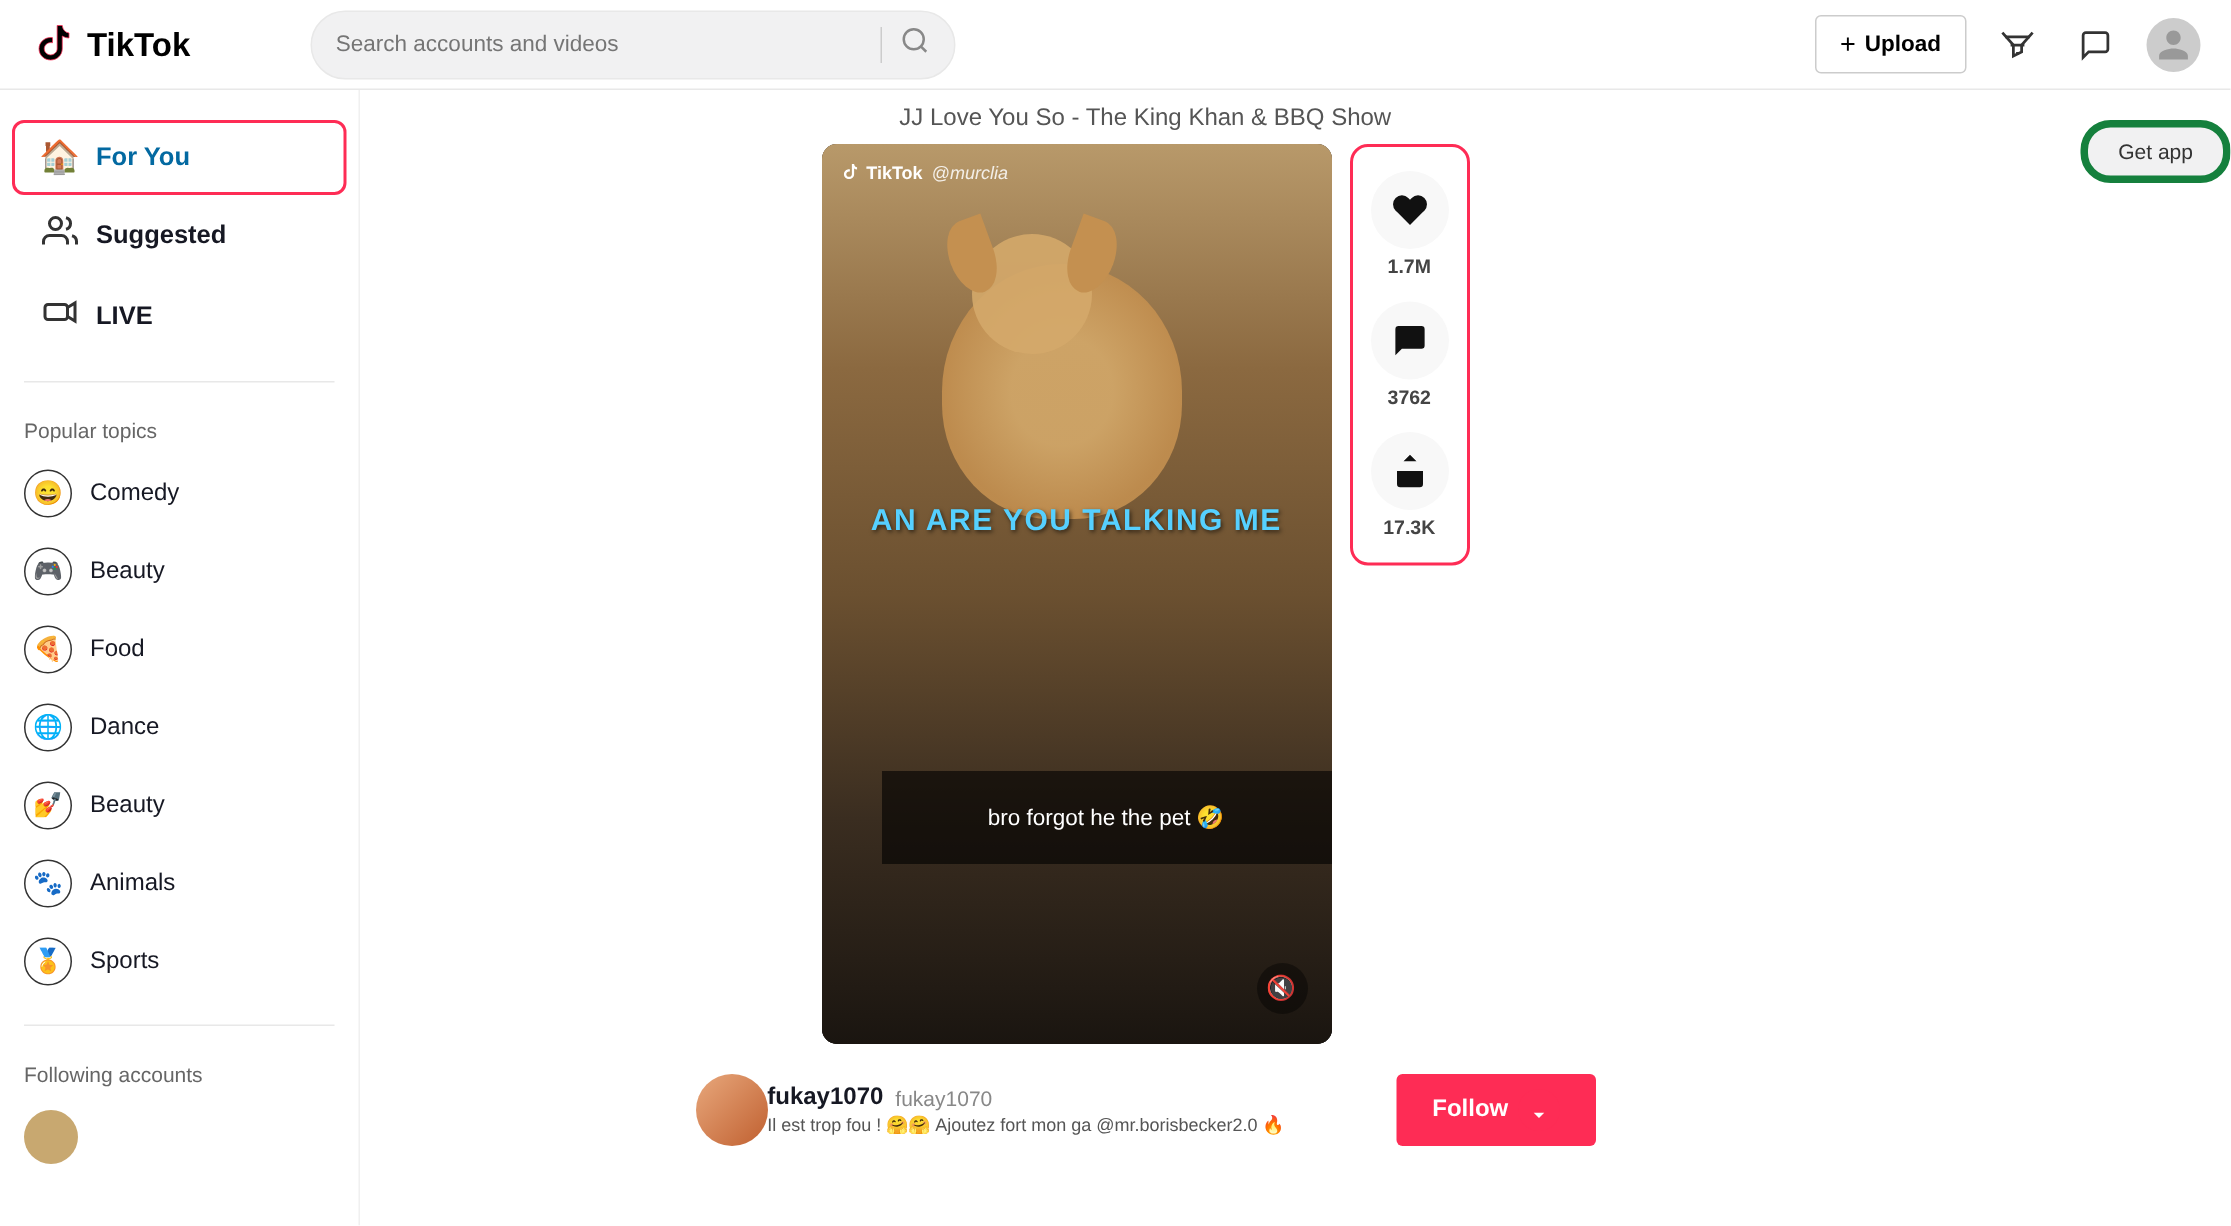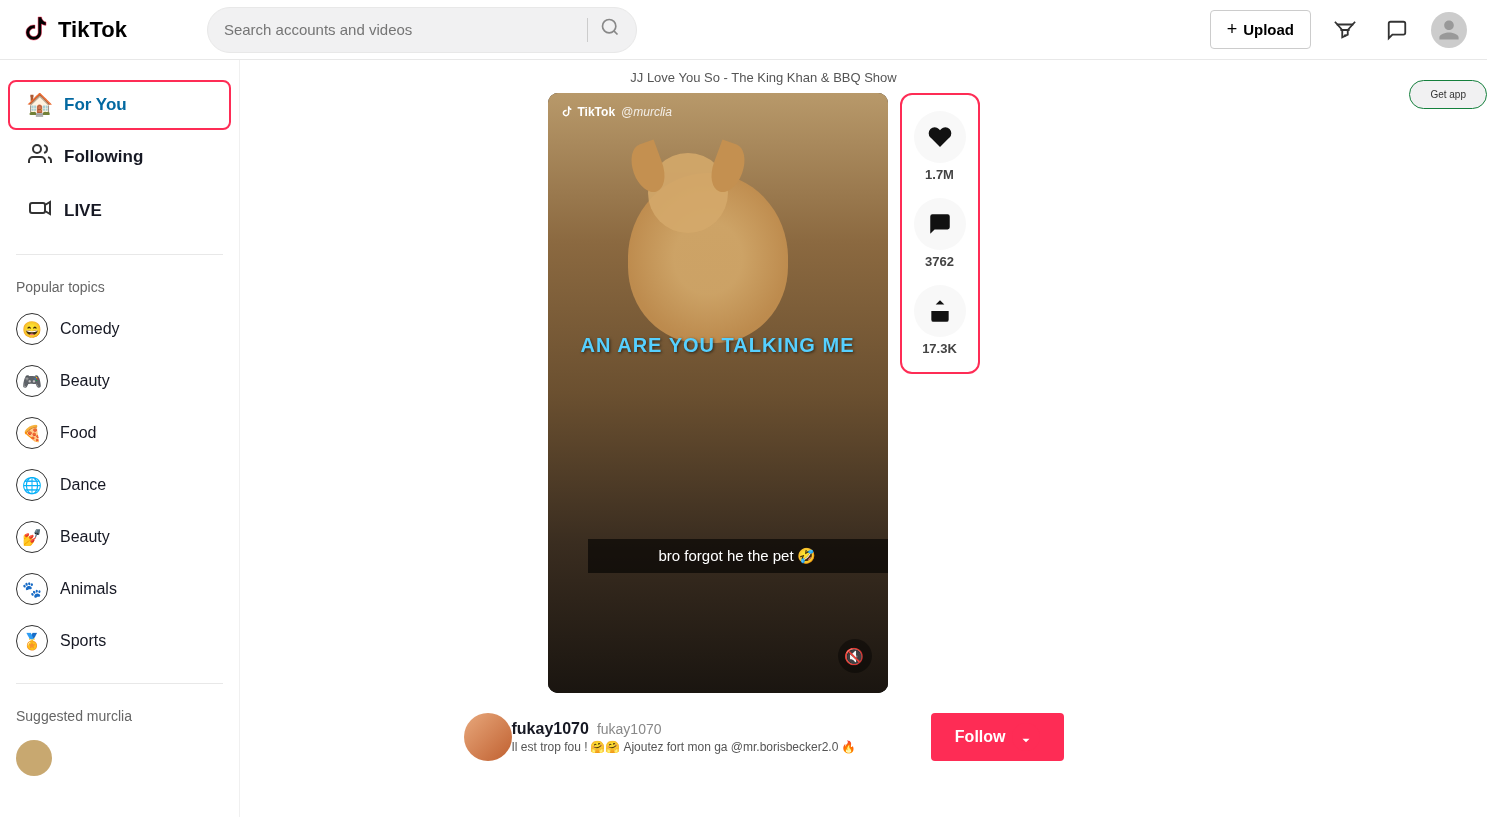--- a/index.html
+++ b/index.html
@@ -81,42 +81,42 @@
       display: flex; align-items: center; gap: 10px;
       padding: 8px 16px; cursor: pointer;
     }
     .sugg-avatar { width: 36px; height: 36px; border-radius: 50%; background: #ddd; }
 
     
     .main { flex: 1; overflow-y: auto; padding: 0 40px; display: flex; flex-direction: column; align-items: center; }
 
     
     .song-title {
-      font-size: 13px; color: #555; margin: 10px 0 8px 0; text-align: center;
+      font-size: 16px; color: #555; margin: 10px 0 8px 0; text-align: center;
     }
 
     
     .video-section {
       display: flex; align-items: flex-start; gap: 12px; position: relative;
     }
     .video-player {
       width: 340px; height: 600px; background: #222; border-radius: 10px;
       position: relative; overflow: hidden; flex-shrink: 0;
     }
     .video-bg {
       width: 100%; height: 100%; background: linear-gradient(180deg, #8b7355 0%, #5a4a35 30%, #3d3020 60%, #1a1a1a 100%);
       position: relative;
     }
     .video-watermark {
       position: absolute; top: 12px; left: 12px; display: flex; align-items: center; gap: 6px;
     }
     .video-subtitle {
       position: absolute; bottom: 120px; left: 0; right: 0;
       background: rgba(0,0,0,0.6); color: #fff; text-align: center;
-      padding: 8px; font-size: 15px; margin-left: 40px;
+      padding: 22px; font-size: 15px; margin-left: 40px;
     }
     .video-mute-btn {
       position: absolute; bottom: 20px; right: 16px;
       background: rgba(0,0,0,0.4); border-radius: 50%;
       width: 34px; height: 34px; display: flex; align-items: center; justify-content: center;
       cursor: pointer; color: #fff; font-size: 16px;
     }
 
     
     .action-buttons {
@@ -151,22 +151,22 @@
     .follow-btn-red-circle {
       width: 28px; height: 28px; border-radius: 50%; background: #fe2c55;
       display: flex; align-items: center; justify-content: center; color: #fff; font-size: 16px;
     }
 
     
     .right-area {
       width: 200px; padding-top: 20px; display: flex; flex-direction: column; align-items: flex-end;
     }
     .get-app-btn {
-      background: #f1f1f2; border: 1px solid #15803d; border-radius: 20px;
-      padding: 8px 20px; font-size: 10px; cursor: pointer; color: #333;
+      background: #f1f1f2; border: 5px solid #15803d; border-radius: 20px;
+      padding: 8px 20px; font-size: 14px; cursor: pointer; color: #333;
     }
 
     
     .tiktok-logo-svg { width: 32px; height: 32px; }
   </style>
 </head>
 <body>
 
 <header class="header">
   <div class="logo-area">
@@ -224,21 +224,21 @@
       </div>
 
       <div class="nav-item">
         <span class="nav-icon">
           <svg width="24" height="24" viewBox="0 0 24 24" fill="none" stroke="#333" stroke-width="2">
             <path d="M17 21v-2a4 4 0 00-4-4H5a4 4 0 00-4 4v2"></path>
               <circle cx="9" cy="7" r="4"></circle>
             <path d="M23 21v-2a4 4 0 00-3-3.87M16 3.13a4 4 0 010 7.75"></path>
           </svg>
         </span>
-        <span>Following</span>
+        <span>Suggested</span>
       </div>
 
       <div class="nav-item">
         <span class="nav-icon">
           <svg width="24" height="24" viewBox="0 0 24 24" fill="none" stroke="#333" stroke-width="2">
             <rect x="2" y="7" width="15" height="10" rx="2"></rect>
               <path d="M17 9l5-3v12l-5-3"></path>
           </svg>
         </span>
         <span>LIVE</span>
@@ -273,21 +273,21 @@
     <div class="topic-item">
       <div class="topic-icon">🐾</div>
       <span>Animals</span>
     </div>
     <div class="topic-item">
       <div class="topic-icon">🏅</div>
       <span>Sports</span>
     </div>
 
     <div class="sidebar-divider"></div>
-    <div class="suggested-label">Suggested murclia</div>
+    <div class="suggested-label">Following accounts</div>
 
     <div class="suggested-account">
       <div class="sugg-avatar" style="background:#c8a870;"></div>
     </div>
 
   </aside>
 
   <main class="main">
 
     <div class="song-title">JJ Love You So - The King Khan &amp; BBQ Show</div>

